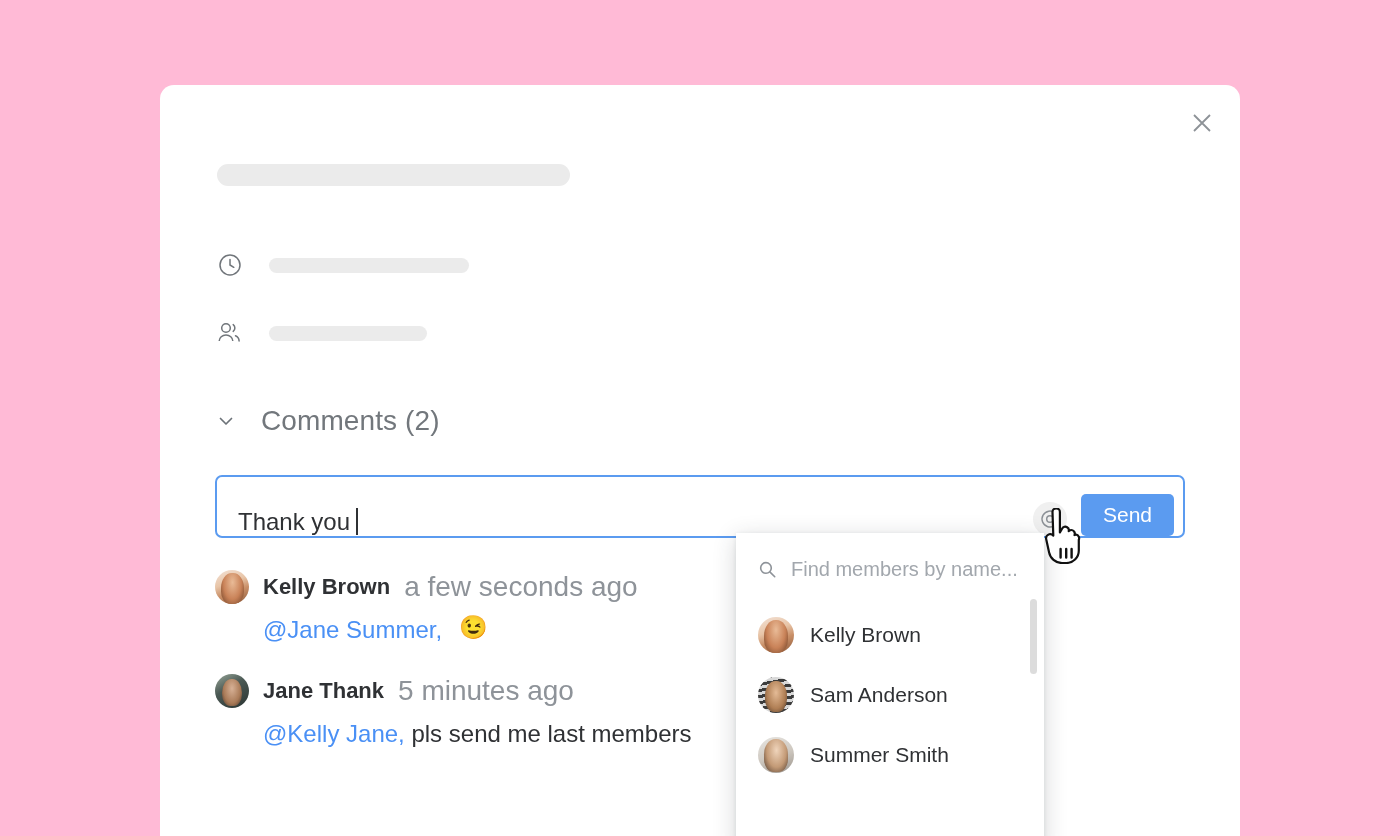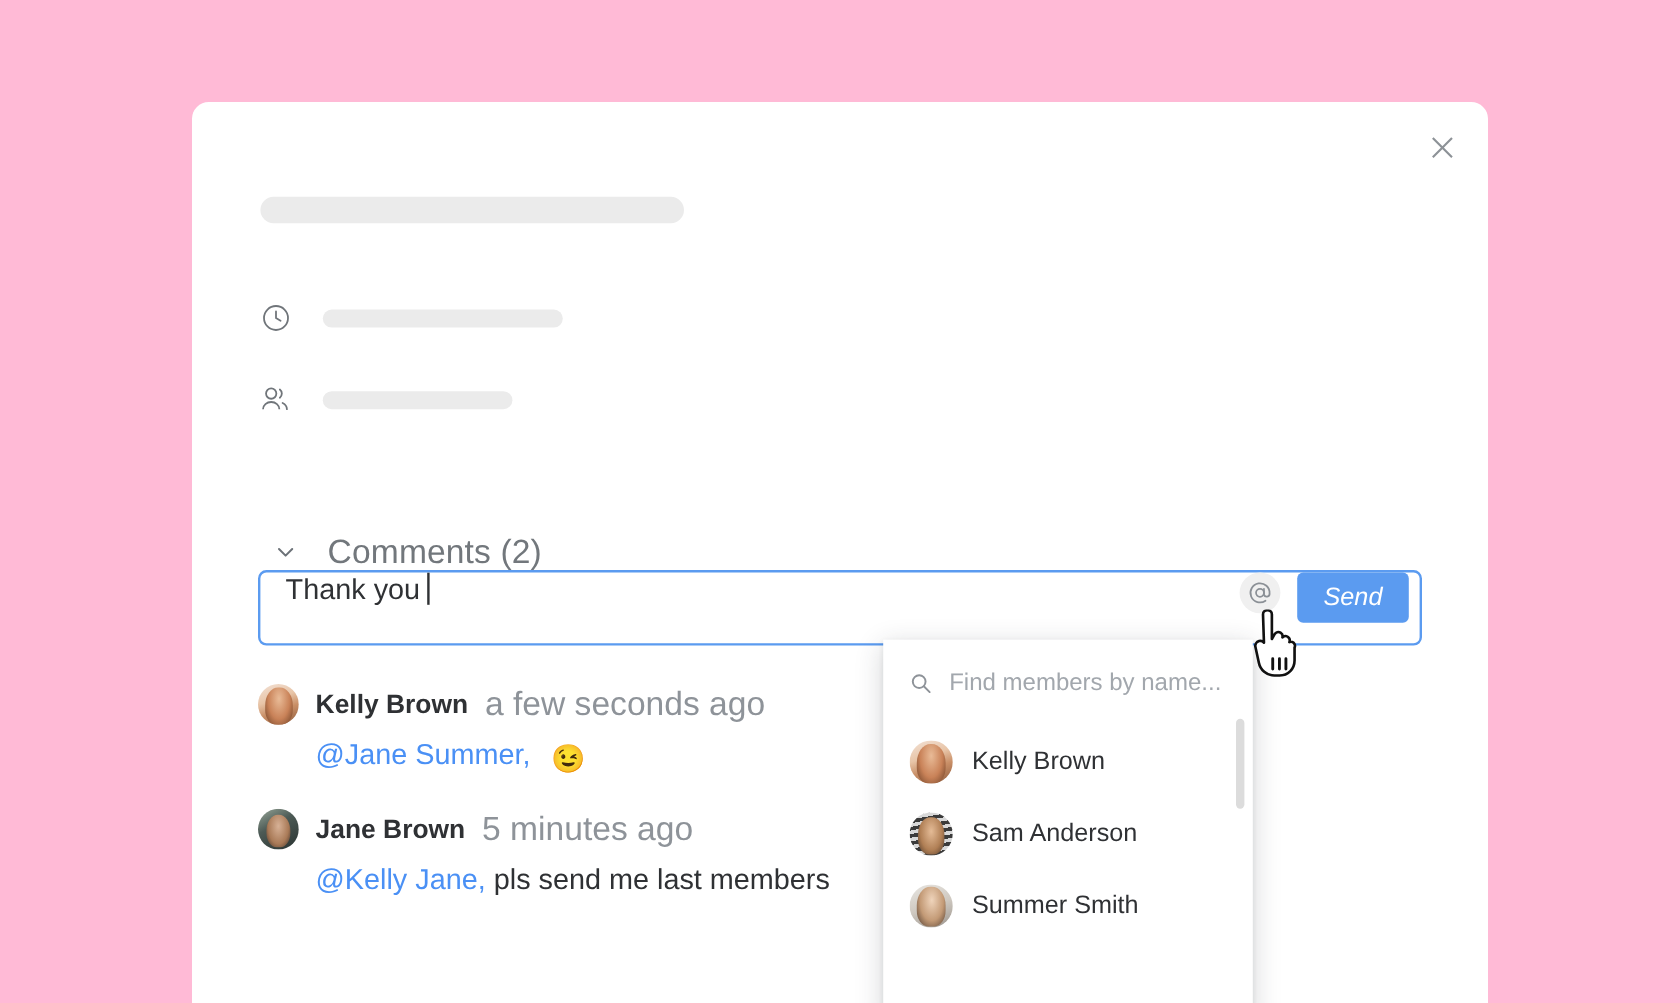--- a/index.html
+++ b/index.html
@@ -74,27 +74,26 @@
     justify-content: center;
     margin-right: 24px;
     color: #70757a;
   }
   .meta-bar-time  { width: 200px; height: 15px; border-radius: 8px; }
   .meta-bar-people{ width: 158px; height: 15px; border-radius: 8px; }
 
   
   .comments-header {
     position: absolute;
-    left: 67px;
+    left: 55px;
     top: 320px;
     display: flex;
     align-items: center;
     gap: 24px;
     cursor: pointer;
-    margin-top: 39px;
   }
   .chev {
     width: 22px; height: 22px;
     display: flex; align-items: center; justify-content: center;
     color: #6c7278;
   }
   .comments-title {
     font-size: 28px;
     color: #72777c;
     letter-spacing: 0.1px;
@@ -105,21 +104,21 @@
   .input-wrap {
     position: absolute;
     left: 55px;
     top: 390px;
     width: 970px;
     height: 63px;
     border: 2px solid #5B9BF0;
     border-radius: 7px;
     background: #fff;
     display: flex;
-    align-items: flex-start;
+    align-items: flex-end;
   }
   .comment-text {
     flex: 1 1 auto;
     padding-left: 21px;
     font-size: 24px;
     color: #2f3134;
     white-space: nowrap;
     overflow: hidden;
     position: relative;
   }
@@ -149,21 +148,20 @@
     background: #5B9BF0;
     color: #fff;
     border: none;
     border-radius: 5px;
     font-family: inherit;
     font-size: 21px;
     padding: 9px 22px;
     margin-right: 9px;
     cursor: pointer;
     line-height: 1.15;
-    font-style: italic;
   }
 
   
   .comment-list {
     position: absolute;
     left: 55px;
     top: 485px;
     width: 900px;
   }
   .comment-item { margin-bottom: 30px; }
@@ -190,21 +188,21 @@
     color: #8e9399;
     white-space: nowrap;
   }
   .c-body {
     margin-left: 48px;
     margin-top: 12px;
     font-size: 24px;
     color: #2f3134;
     white-space: nowrap;
     display: flex;
-    align-items: flex-end;
+    align-items: flex-start;
     gap: 0;
   }
   .mention {
     color: #4a90f5;
     cursor: pointer;
   }
   .c-emoji {
     font-size: 23px;
     margin-left: 11px;
     line-height: 1;
@@ -381,21 +379,21 @@
         <span>&nbsp;</span>
         <span class="c-emoji">😉</span>
       </div>
     </div>
 
     <div class="comment-item">
       <div class="comment-head">
         <span class="avatar">
             <span class="av-bg av-jane"></span>
           </span>
-        <span class="c-author">Jane Brown</span>
+        <span class="c-author">Jane Thank</span>
         <span class="c-time">5 minutes ago</span>
       </div>
       <div class="c-body">
         <span class="mention">@Kelly Jane,</span>
         <span>&nbsp;</span>
         <span>pls send me last members</span>
       </div>
     </div>
 
   </div>

